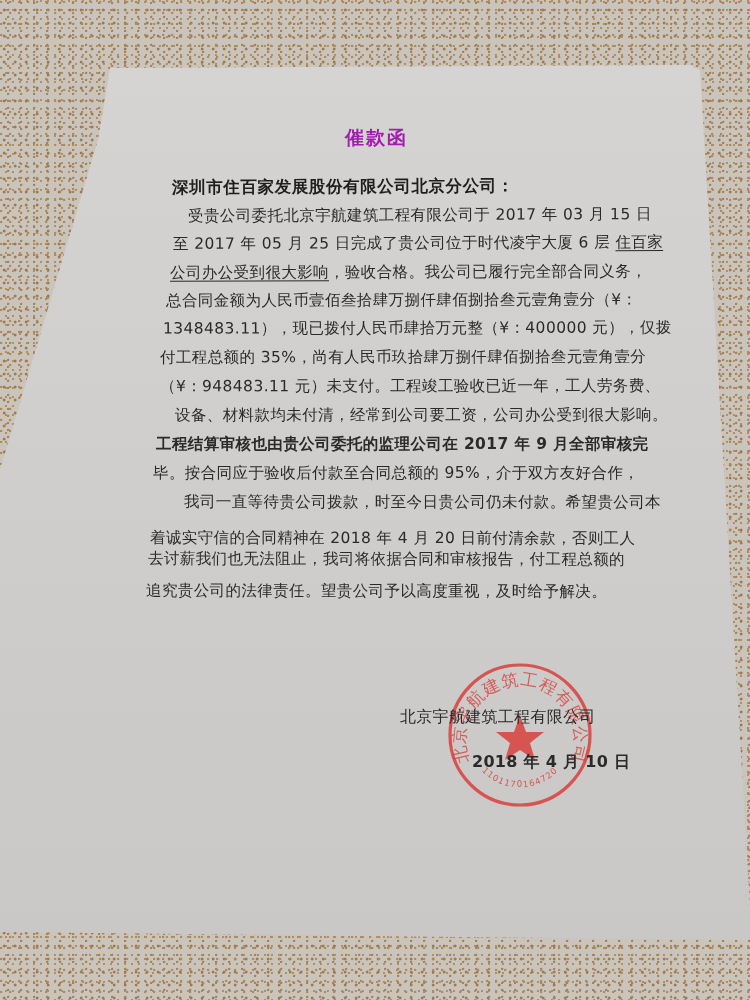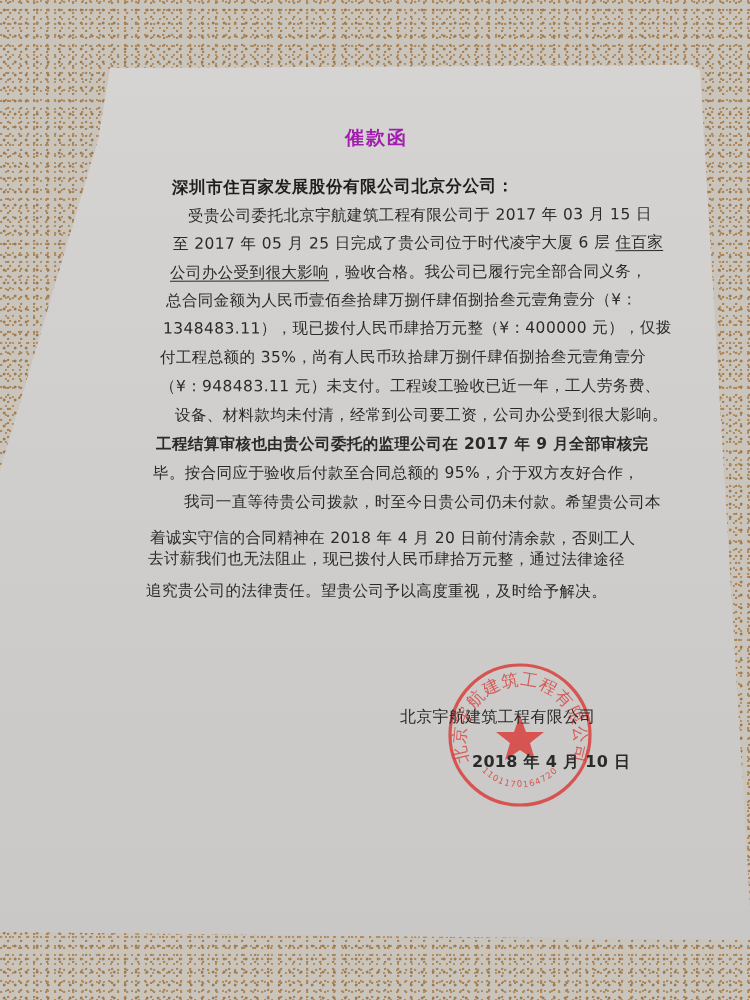--- a/index.html
+++ b/index.html
@@ -44,21 +44,21 @@
     <div class="line" style="left: 170px; top: 262px; transform: rotate(-0.19deg);"><span class="ul">公司办公受到很大影响</span><span>，验收合格。我公司已履行完全部合同义务，</span></div>
     <div class="line" style="left: 166px; top: 290px; transform: rotate(-0.16deg);"><span>总合同金额为人民币壹佰叁拾肆万捌仟肆佰捌拾叁元壹角壹分（¥：</span></div>
     <div class="line" style="left: 163px; top: 318px; transform: rotate(-0.13deg);"><span>1348483.11），现已拨付人民币肆拾万元整（¥：400000 元），仅拨</span></div>
     <div class="line" style="left: 160px; top: 347px; transform: rotate(-0.1deg);"><span>付工程总额的 35%，尚有人民币玖拾肆万捌仟肆佰捌拾叁元壹角壹分</span></div>
     <div class="line" style="left: 160px; top: 376px; transform: rotate(-0.07deg);"><span>（¥：948483.11 元）未支付。工程竣工验收已近一年，工人劳务费、</span></div>
     <div class="line" style="left: 175px; top: 405px; transform: rotate(-0.04deg);"><span>设备、材料款均未付清，经常到公司要工资，公司办公受到很大影响。</span></div>
     <div class="line" style="left: 156px; top: 434px; transform: rotate(-0.01deg); font-weight: bold;"><span>工程结算审核也由贵公司委托的监理公司在 2017 年 9 月全部审核完</span></div>
     <div class="line" style="left: 153px; top: 463px; transform: rotate(0.02deg);"><span>毕。按合同应于验收后付款至合同总额的 95%，介于双方友好合作，</span></div>
     <div class="line" style="left: 151px; top: 492px; transform: rotate(0.0499999deg); margin-left: 33px;"><span>我司一直等待贵公司拨款，时至今日贵公司仍未付款。希望贵公司本</span></div>
     <div class="line" style="left: 150px; top: 521px; transform: rotate(0.0799999deg); margin-top: 7px;"><span>着诚实守信的合同精神在 2018 年 4 月 20 日前付清余款，否则工人</span></div>
-    <div class="line" style="left: 148px; top: 549px; transform: rotate(0.11deg);"><span>去讨薪我们也无法阻止，现已拨付人民币肆拾万元整，通过法律途径</span></div>
+    <div class="line" style="left: 148px; top: 549px; transform: rotate(0.11deg);"><span>去讨薪我们也无法阻止，我司将依据合同和审核报告，付工程总额的</span></div>
     <div class="line" style="left: 146px; top: 581px; transform: rotate(0.14deg);"><span>追究贵公司的法律责任。望贵公司予以高度重视，及时给予解决。</span></div>
   </div>
 
 <svg class="stamp" viewBox="0 0 150 150">
   <defs>
     <path id="arcTop" d="M 22 95 A 55 55 0 1 1 128 95"></path>
     <path id="arcBot" d="M 38 112 A 52 52 0 0 0 112 112"></path>
   </defs>
   <circle cx="75" cy="75" r="70" fill="none" stroke="#d8403c" stroke-width="3.2" opacity="0.85"></circle>
   <text font-size="17" fill="#d8403c" opacity="0.8" font-family="DejaVu Sans, sans-serif" letter-spacing="1">

